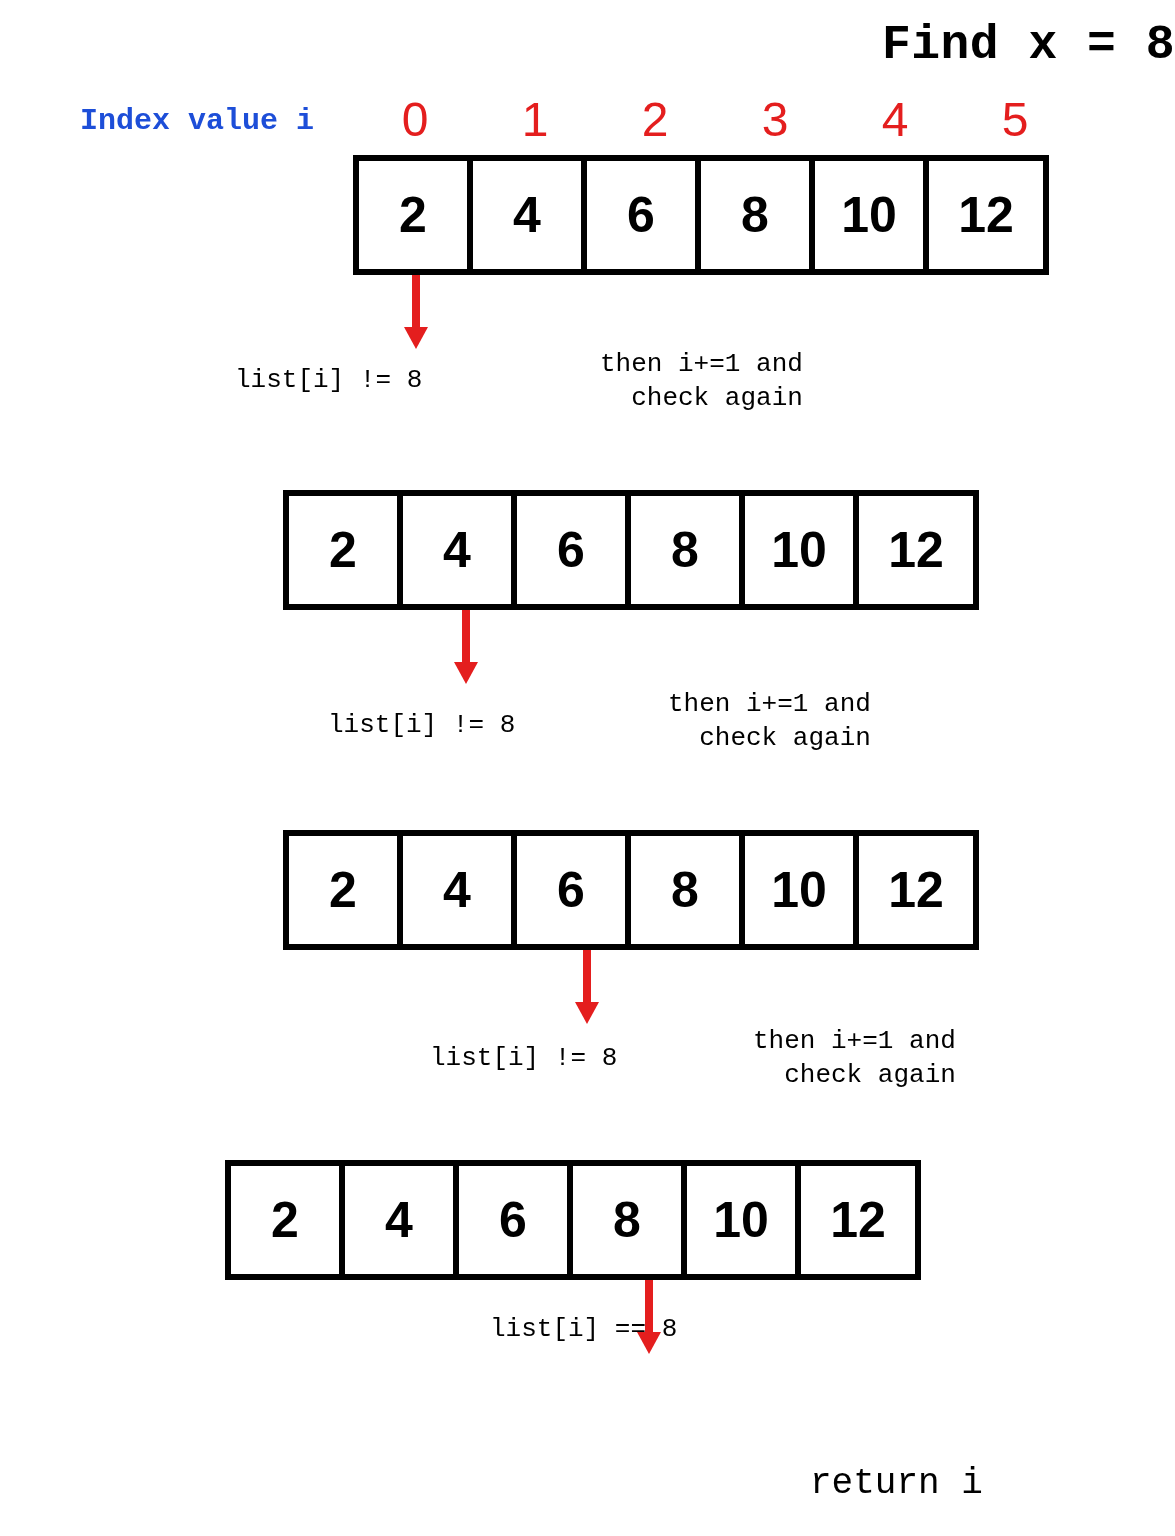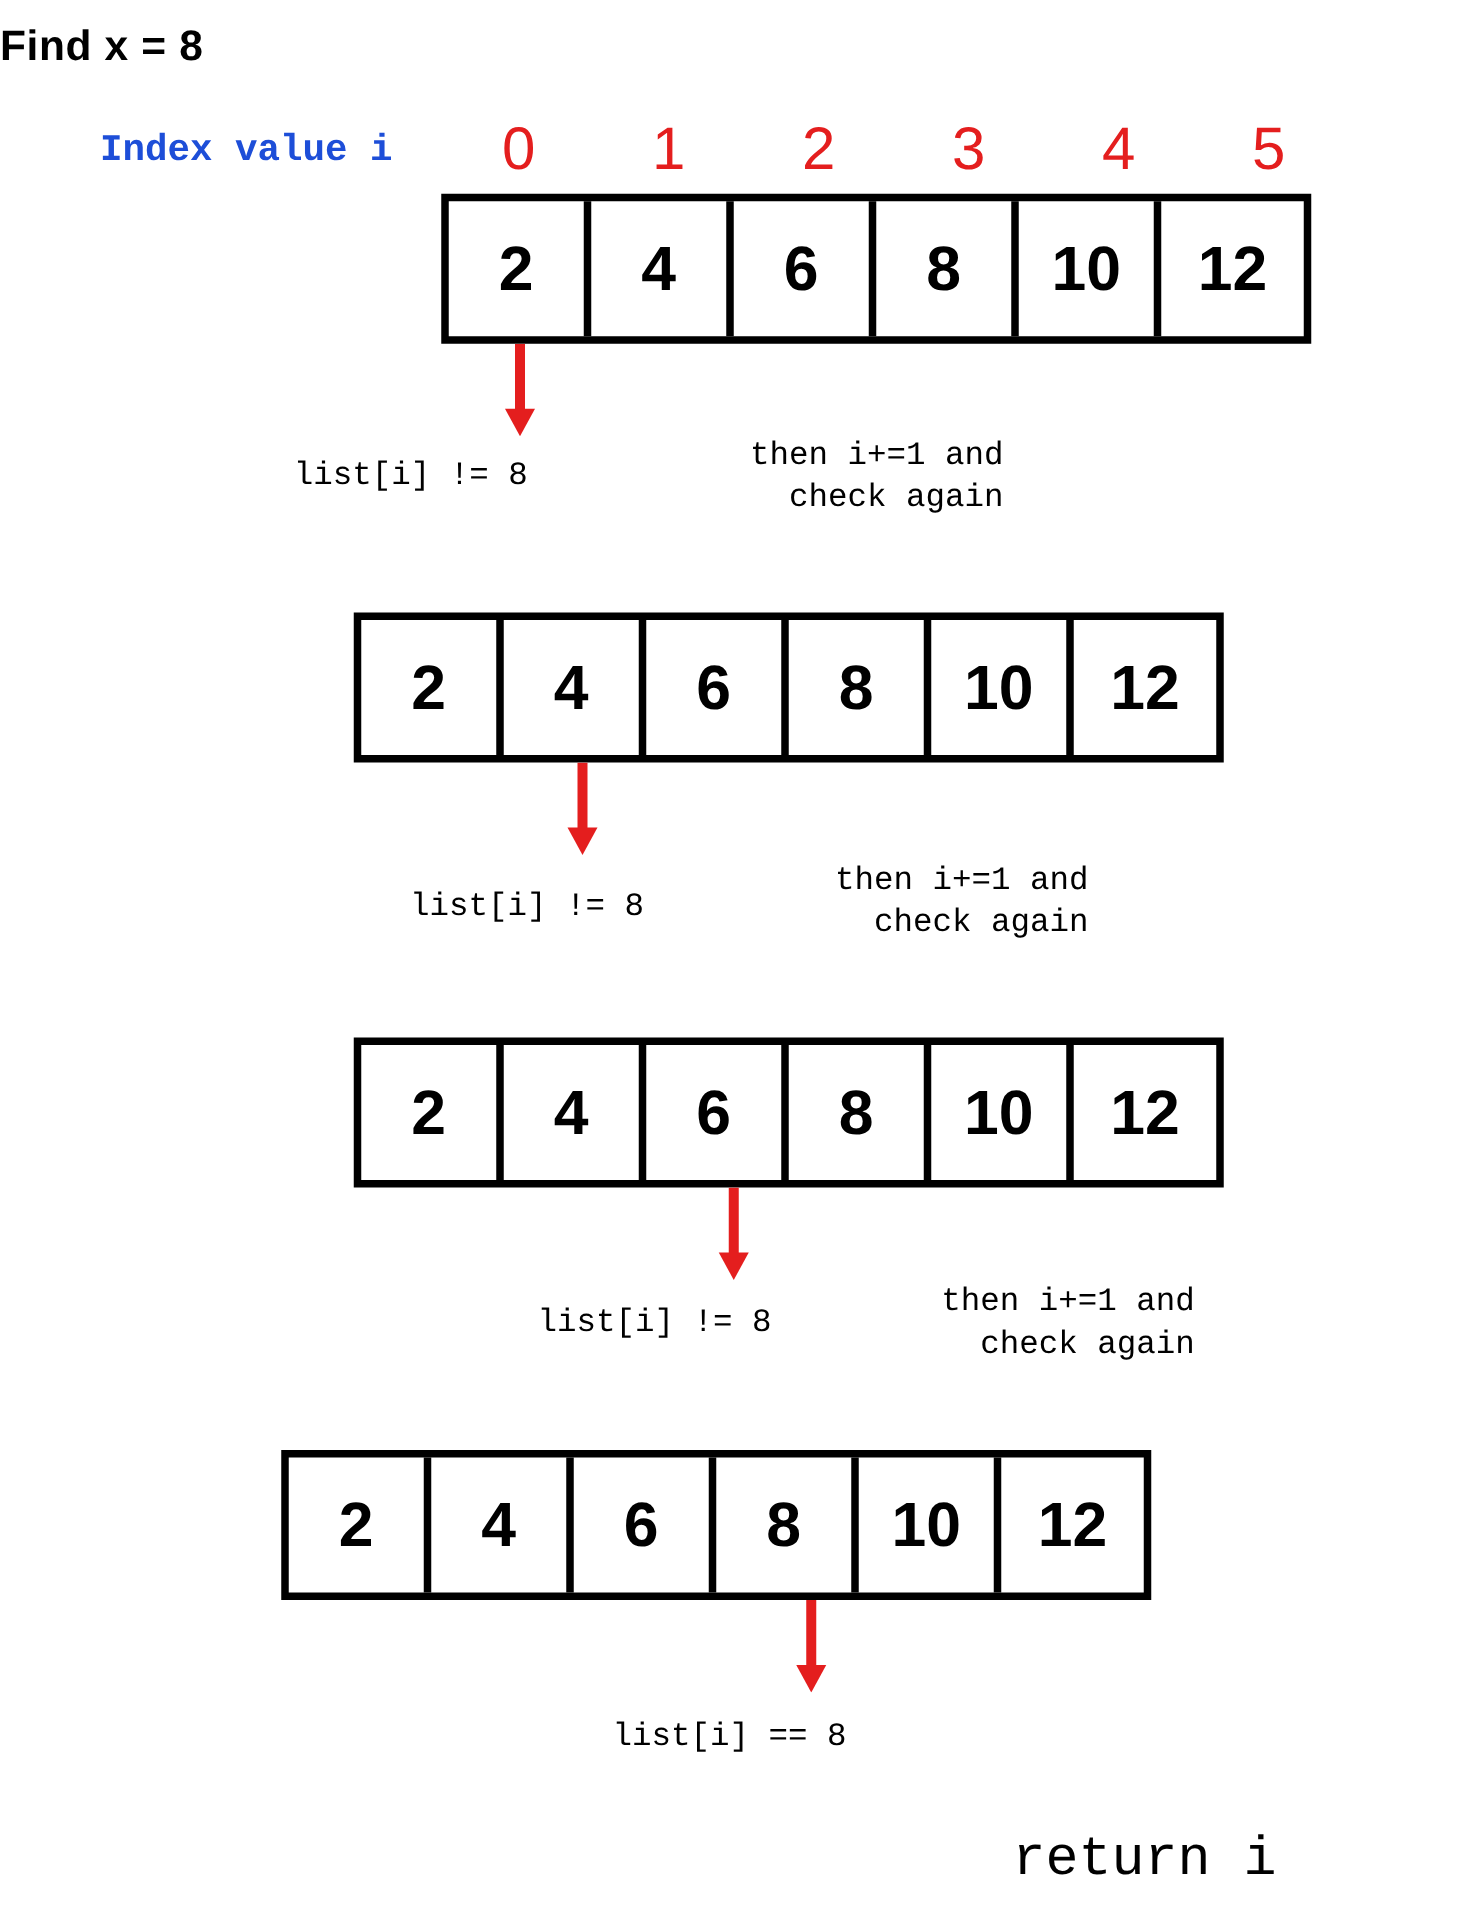--- a/index.html
+++ b/index.html
@@ -10,24 +10,24 @@
     height: 1536px;
     font-family: Arial, Helvetica, sans-serif;
   }
   .page {
     position: relative;
     width: 1175px;
     height: 1536px;
     padding-top: 18px;
   }
   .title {
-    text-align: left;
-    font-family: Liberation Sans, sans-serif;
+    text-align: right;
+    font-family: Liberation Mono, monospace;
     font-weight: 900;
-    font-size: 34px;
+    font-size: 48px;
     letter-spacing: 0.5px;
   }
   .index-row {
     position: absolute;
     left: 0;
     width: 100%;
   }
   .index-label {
     position: absolute;
     font-family: "Courier New", Courier, monospace;
@@ -77,21 +77,21 @@
     font-weight: 400;
     white-space: pre;
   }
   .code-multi {
     text-align: right;
     line-height: 1.3;
   }
   .result {
     position: absolute;
     font-family: "Courier New", Courier, monospace;
-    font-size: 44px;
+    font-size: 36px;
     font-weight: 400;
   }
 </style>
 </head>
 <body>
 
 <div class="page">
 
   <div class="title">Find x = 8</div>
 
@@ -168,17 +168,17 @@
     <div class="cell">8</div>
     <div class="cell">10</div>
     <div class="cell">12</div>
   </div>
   <div class="arrow" style="left:635px; top:1280px;">
     <svg width="28" height="74" viewBox="0 0 28 74">
       <line x1="14" y1="0" x2="14" y2="54" stroke="#e41e1e" stroke-width="8"></line>
       <polygon points="2,52 26,52 14,74" fill="#e41e1e"></polygon>
     </svg>
   </div>
-  <div class="code" style="left:490px; top:1374px;text-align:right;">list[i] == 8</div>
+  <div class="code" style="left:490px; top:1314px;text-align:right;">list[i] == 8</div>
 
   <div class="result" style="left:810px; top:1463px;">return i</div>
 
 </div>
 
 </body></html>

